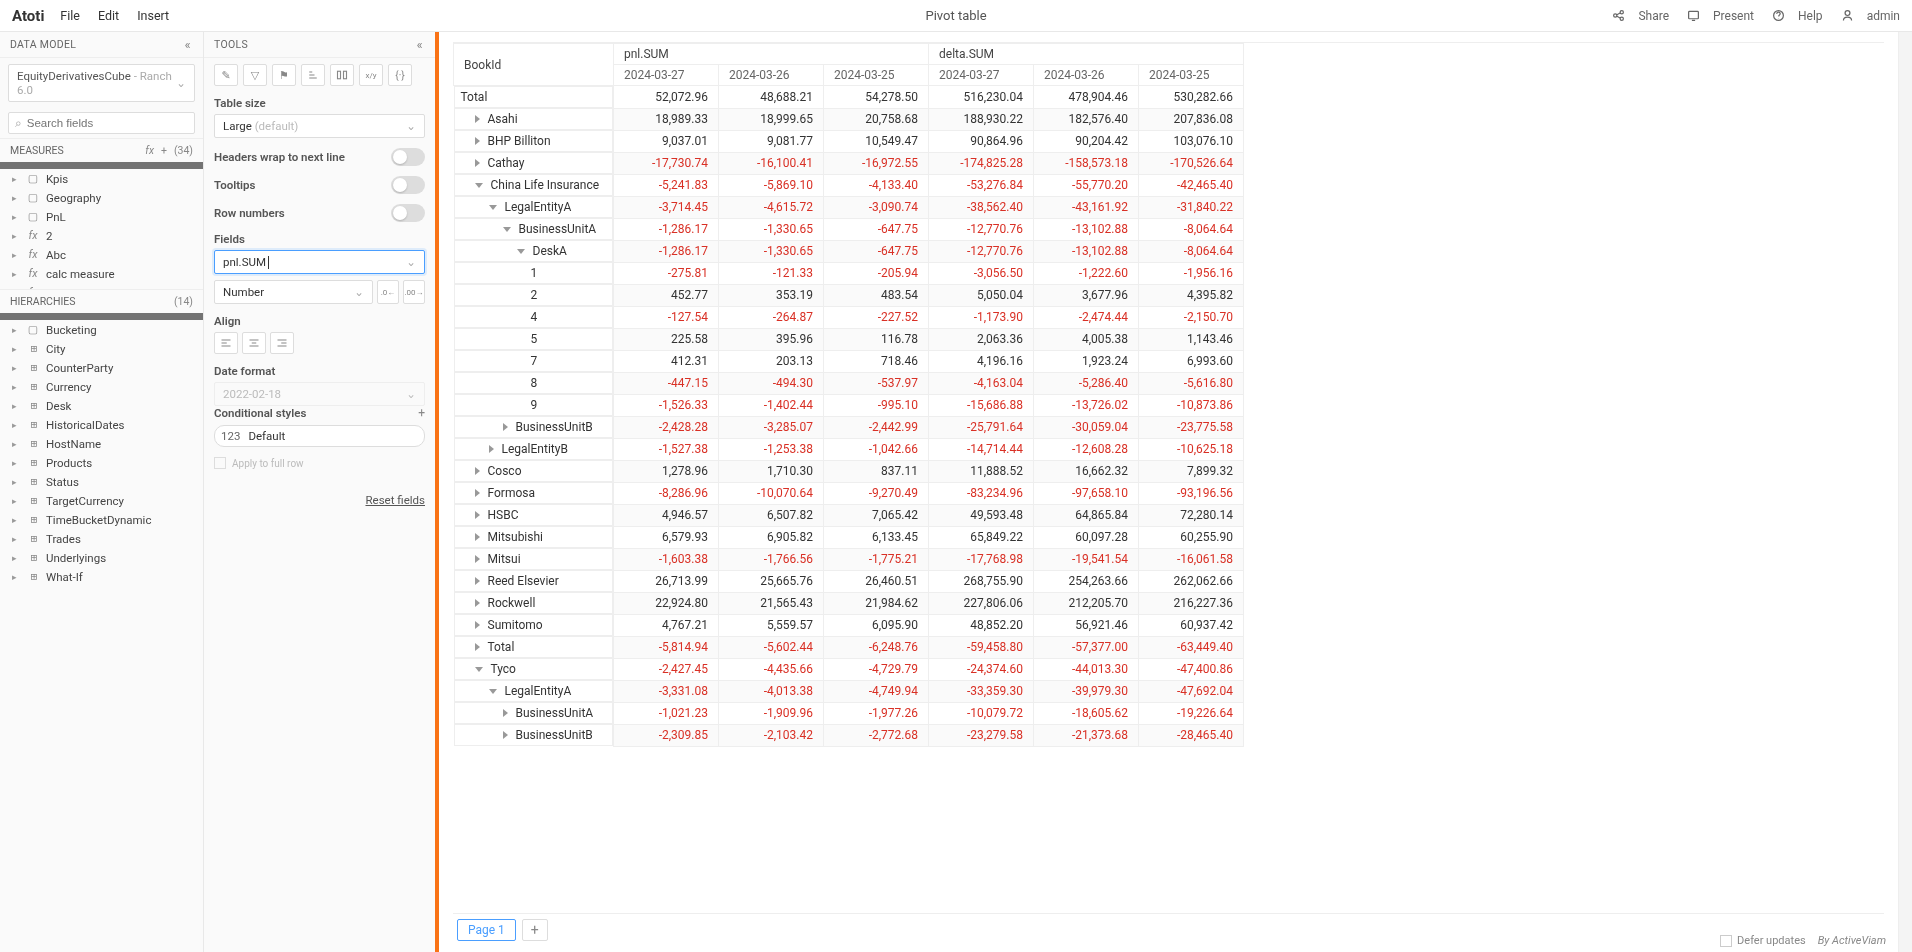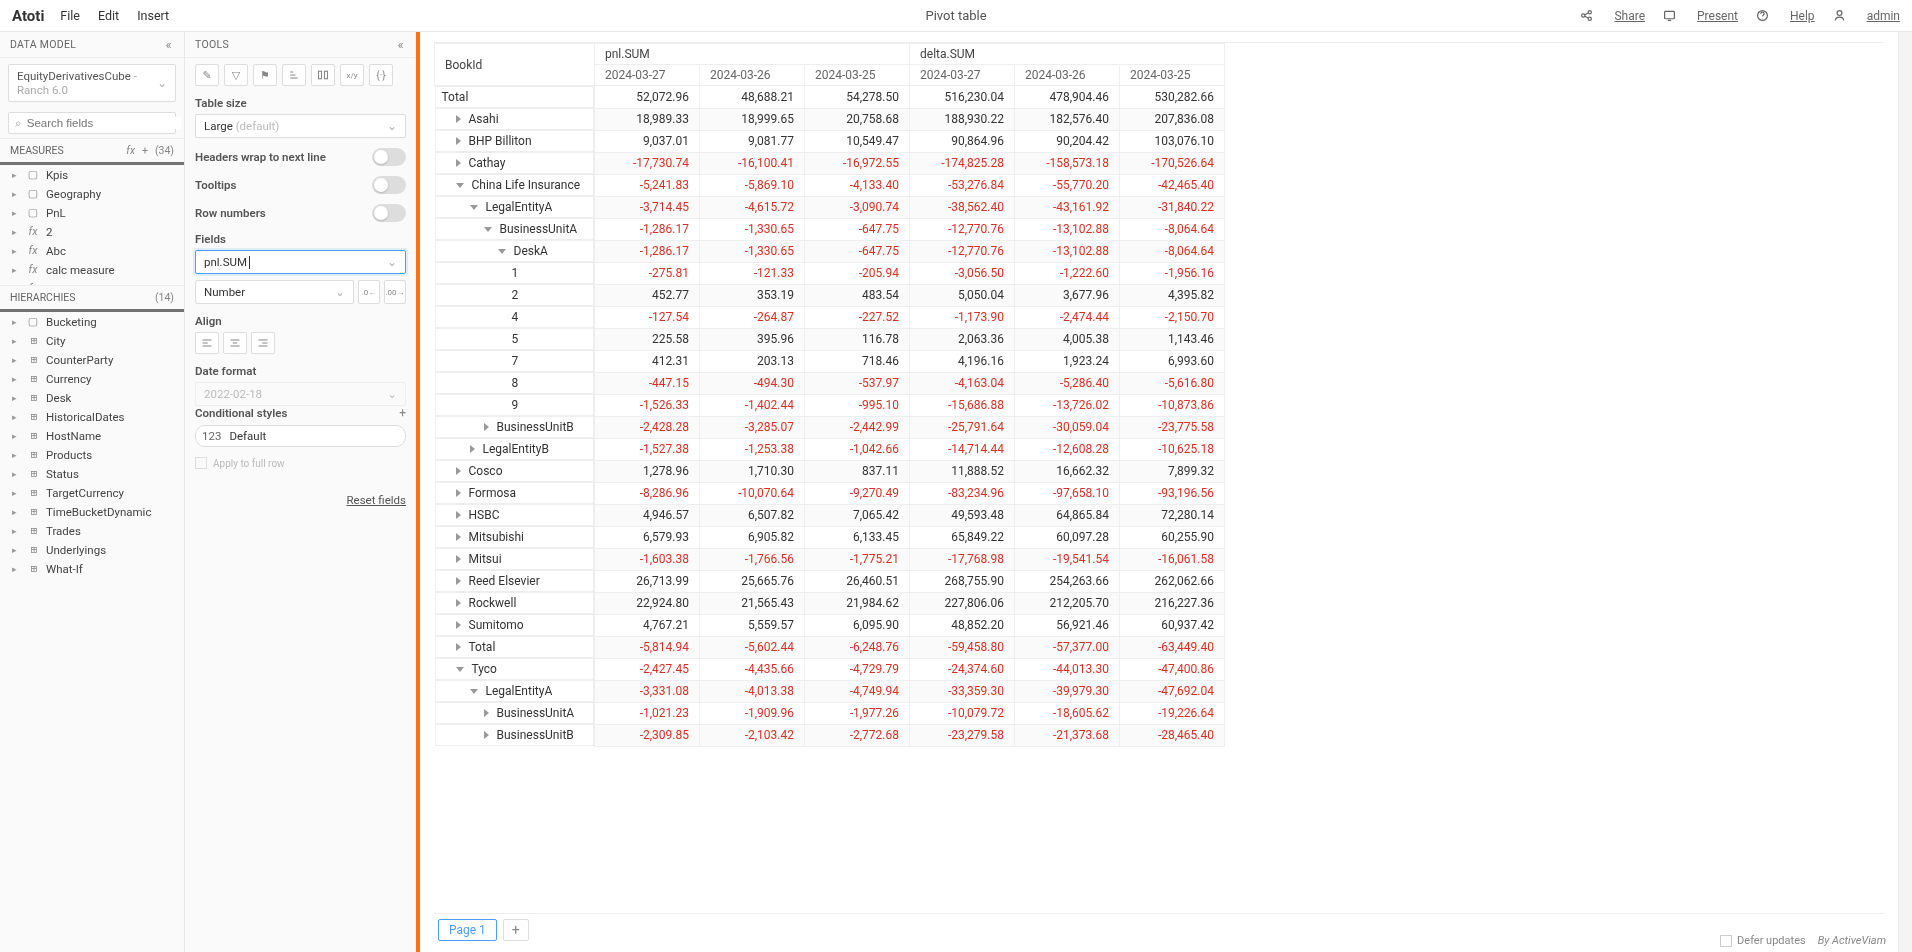--- a/index.html
+++ b/index.html
@@ -4,32 +4,32 @@
 <style>
 * { box-sizing: border-box; margin: 0; padding: 0; }
 body { font-family: -apple-system, BlinkMacSystemFont, "Segoe UI", Roboto, sans-serif; font-size: 12px; color: #333; background: #fff; overflow: hidden; }
 .app { display: flex; flex-direction: column; height: 100vh; }
 .topbar { display: flex; align-items: center; height: 32px; border-bottom: 1px solid #e8e8e8; padding: 0 12px; }
 .logo { font-weight: 700; font-size: 15px; margin-right: 16px; }
 .menu { display: flex; gap: 18px; font-size: 12.5px; }
 .menu span { cursor: pointer; }
 .title { position: absolute; left: 50%; transform: translateX(-50%); font-size: 13px; color: #555; }
 .topright { margin-left: auto; display: flex; align-items: center; gap: 18px; color: #666; font-size: 12px; }
-.topright .item { display: flex; align-items: center; gap: 21px; cursor: pointer; text-decoration: underline; }
+.topright .item { display: flex; align-items: center; gap: 13px; cursor: pointer; }
 .topright svg { width: 13px; height: 13px; }
 .main { display: flex; flex: 1; min-height: 0; }
-.panel-left { width: 185px; border-right: 1px solid #e8e8e8; display: flex; flex-direction: column; background: #fafafa; }
+.panel-left { width: 204px; border-right: 1px solid #e8e8e8; display: flex; flex-direction: column; background: #fafafa; }
 .panel-tools { width: 235px; border-right: 4px solid #f97316; display: flex; flex-direction: column; background: #fafafa; padding-bottom: 8px; }
 .panel-header { display: flex; align-items: center; justify-content: space-between; padding: 4px 10px; font-size: 10.5px; letter-spacing: .3px; color: #666; border-bottom: 1px solid #eee; height: 26px; }
 .panel-header .collapse { cursor: pointer; font-size: 13px; color: #888; padding:0 2px;}
 .cube-select { margin: 6px 8px; border: 1px solid #ddd; border-radius: 2px; padding: 4px 8px; display: flex; align-items: center; justify-content: space-between; font-size: 11.5px; color: #555; background: #fff;}
 .cube-select .sub { color: #aaa; }
 .search { margin: 4px 8px; display:flex; align-items:center; border:1px solid #ddd; border-radius:2px; background:#fff; padding:3px 6px; gap:5px;}
 .search input { border:none; outline:none; font-size:11.5px; flex:1; color:#888;}
-.section-head { display:flex; align-items:center; justify-content:space-between; padding:5px 10px; font-size:10.5px; color:#666; border-top:1px solid #eee; border-bottom:3px solid #737373;}
+.section-head { display:flex; align-items:center; justify-content:space-between; padding:5px 10px; font-size:10.5px; color:#666; border-top:1px solid #eee; border-bottom:7px solid #737373;}
 .section-head .r { display:flex; align-items:center; gap:7px; color:#888;}
 .tree { overflow-y:auto; flex-shrink:1; }
 .tree-item { display:flex; align-items:center; gap:6px; padding:2.5px 12px; font-size:11.5px; color:#444; cursor:pointer; white-space:nowrap; overflow:hidden;}
 .tree-item .caret { width:8px; color:#999; font-size:9px;}
 .tree-item .ico { width:14px; color:#888; font-size:11px; display:inline-flex; justify-content:center;}
 .tree-item.lvl1 { padding-left: 12px; }
 .tools-body { padding: 6px 10px; overflow-y:auto; flex:1;}
 .tool-row { display:flex; gap:5px; margin-bottom:10px;}
 .tool-btn { width:24px; height:22px; border:1px solid #ddd; border-radius:2px; display:flex; align-items:center; justify-content:center; background:#fff; color:#888; font-size:11px;}
 .label { font-size:11.5px; color:#555; margin-bottom:4px; font-weight:600;}

